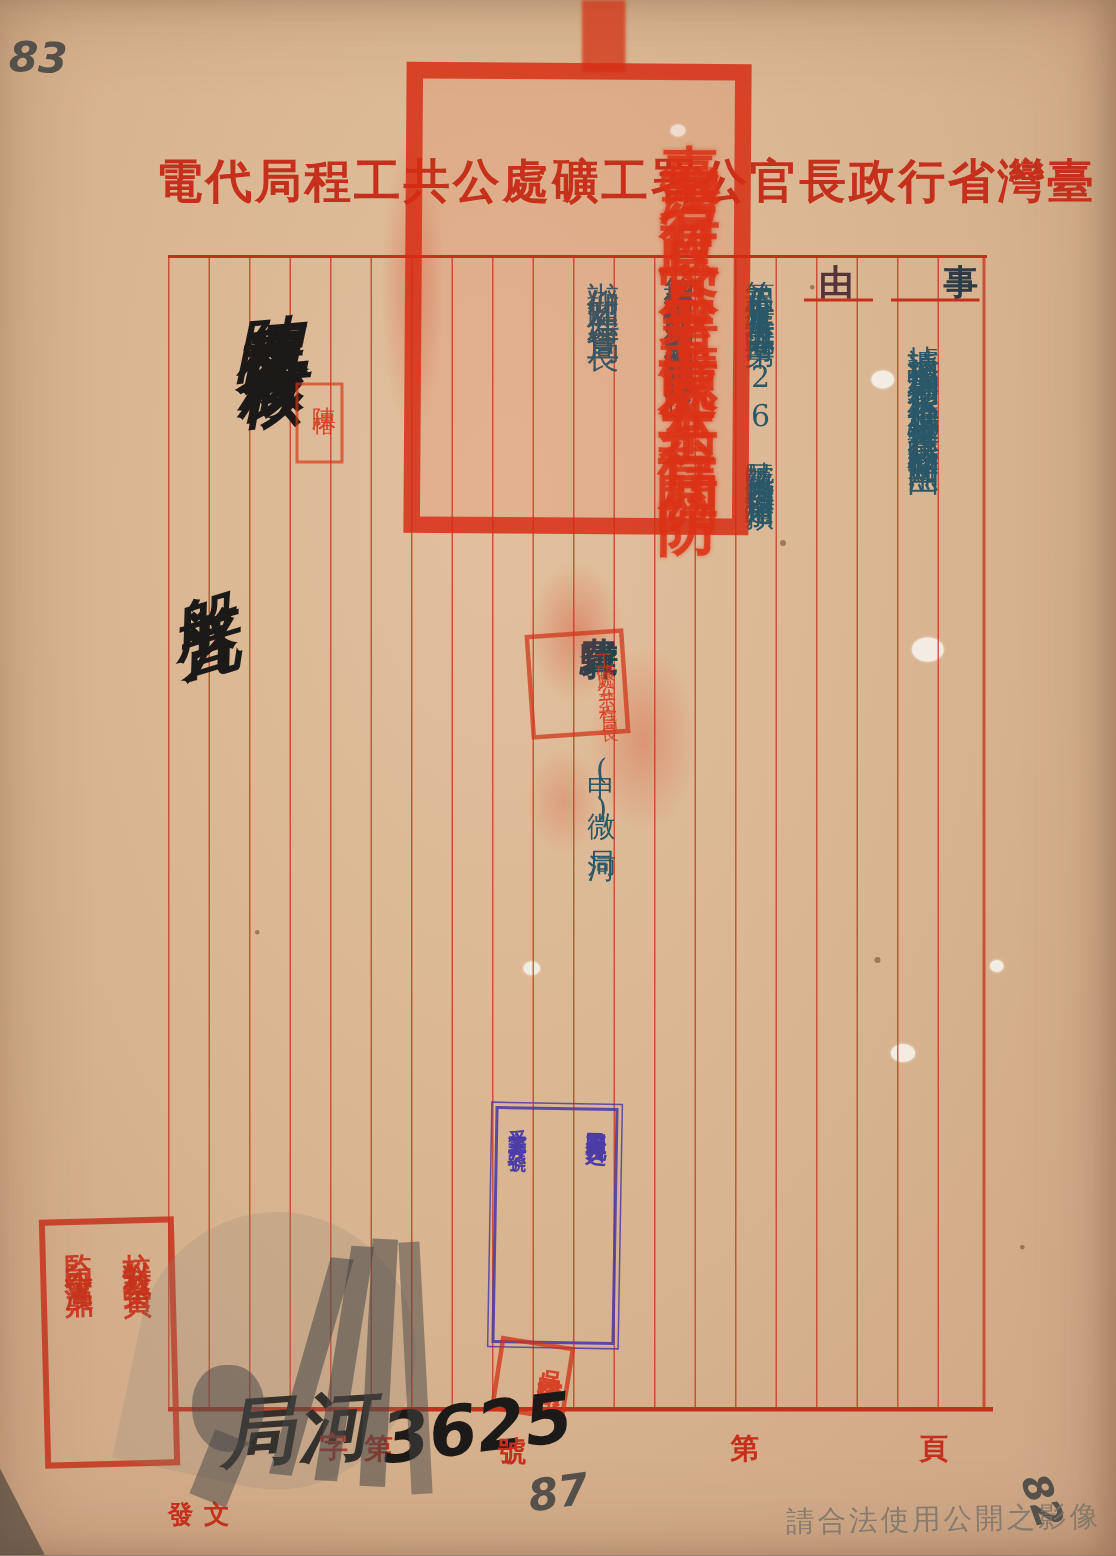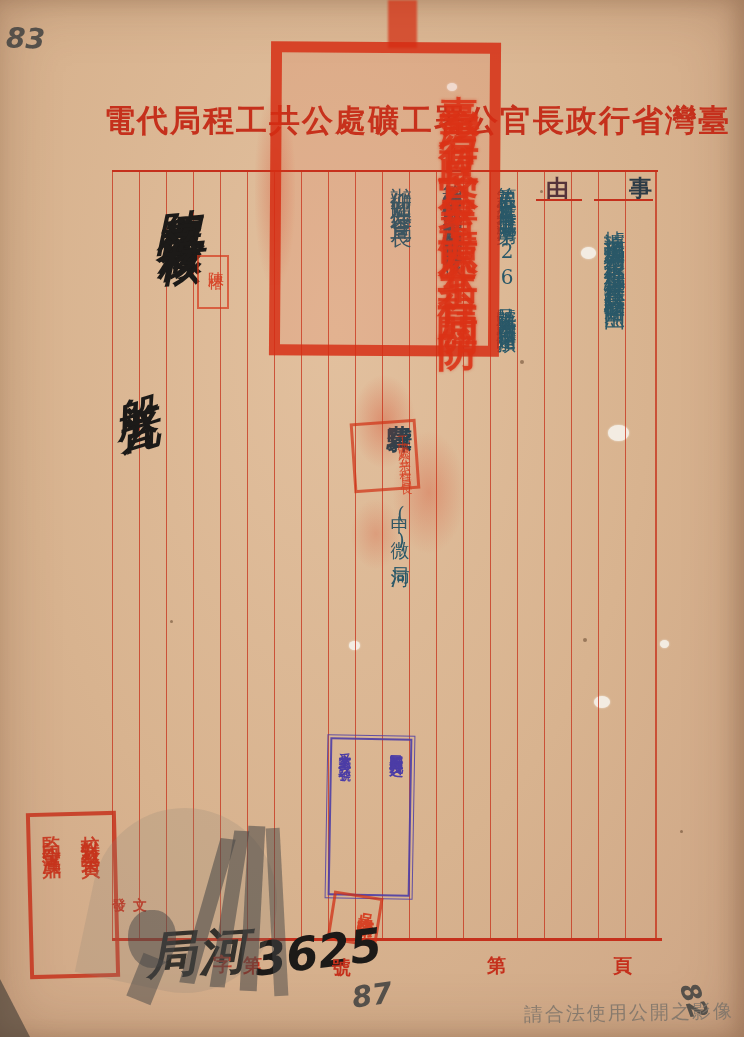--- a/index.html
+++ b/index.html
@@ -112,21 +112,21 @@
   <div class="vtext sealbox" style="left:330px;top:894px;width:42px;height:42px;border:3px solid rgba(208,48,22,.85);
         font-size:17px;font-weight:bold;letter-spacing:3px;line-height:1.15;padding:1px;opacity:.88;transform:rotate(9deg);">吳建騤印</div>
 
   <div style="position:absolute;left:28px;top:812px;width:78px;height:150px;border:4px solid rgba(197,51,28,.85);
         display:flex;flex-direction:row-reverse;justify-content:space-around;padding:4px 2px;transform:rotate(-1.5deg);">
     <div class="vtext" style="position:static;font-size:19px;letter-spacing:6px;color:rgba(197,51,28,.9);font-weight:bold;">校對蔡榮貞</div>
     <div class="vtext" style="position:static;font-size:19px;letter-spacing:6px;color:rgba(197,51,28,.9);font-weight:bold;">監印金漢鼎</div>
   </div>
 
   <div>
-    <div class="redprint" style="position:absolute;left:112px;top:897px;font-size:14px;letter-spacing:7px;">發文</div>
+    <div class="redprint" style="position:absolute;left:112px;top:998px;font-size:17px;letter-spacing:7px;">發文</div>
     <div class="hand" style="position:absolute;left:146px;top:920px;font-size:50px;transform:rotate(-4deg);letter-spacing:2px;">局河</div>
     <div class="redprint" style="position:absolute;left:213px;top:952px;font-size:19px;">字</div>
     <div class="redprint" style="position:absolute;left:243px;top:953px;font-size:19px;">第</div>
     <div class="hand" style="position:absolute;left:254px;top:925px;font-size:46px;font-family:'DejaVu Sans',sans-serif;transform:rotate(-7deg);">3625</div>
     <div class="redprint" style="position:absolute;left:332px;top:955px;font-size:19px;">號</div>
     <div class="redprint" style="position:absolute;left:487px;top:953px;font-size:19px;">第</div>
     <div class="redprint" style="position:absolute;left:613px;top:953px;font-size:19px;">頁</div>
   </div>
 
   <div class="hand" style="position:absolute;left:352px;top:978px;font-size:29px;color:var(--pencil);font-family:'DejaVu Sans',sans-serif;transform:rotate(-8deg);">87</div>

